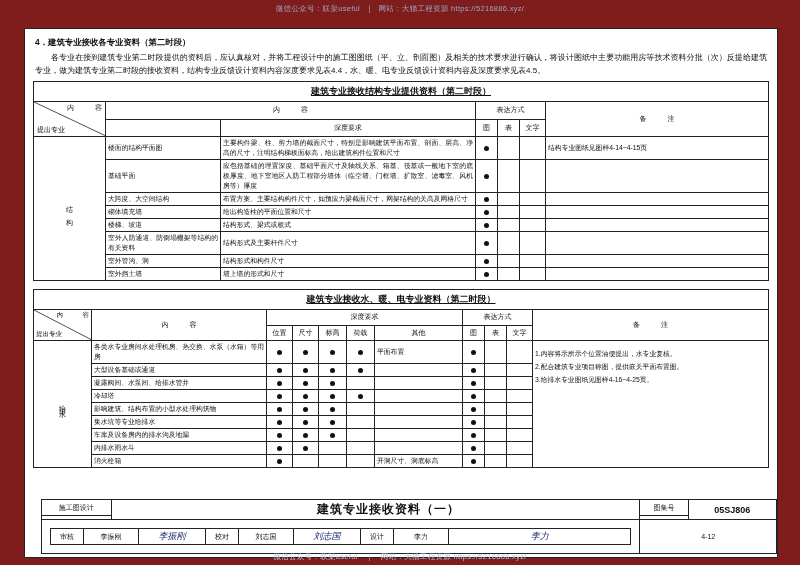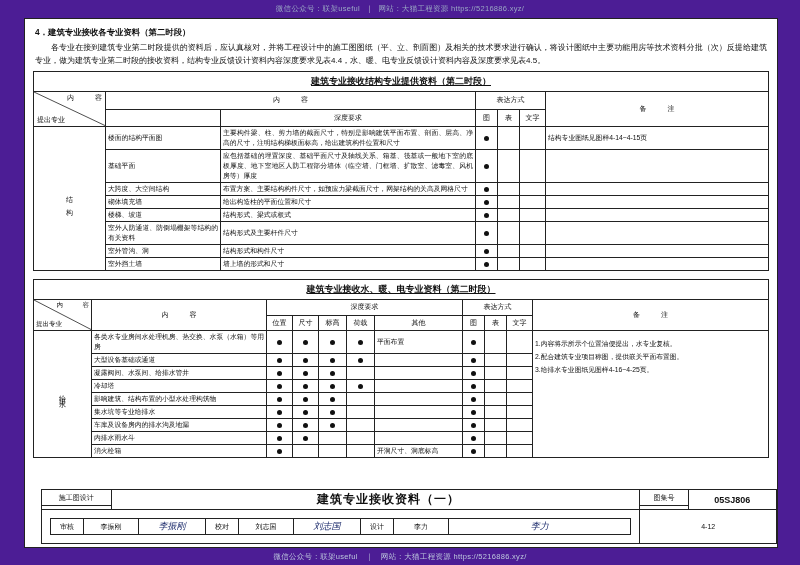--- a/index.html
+++ b/index.html
@@ -7,33 +7,33 @@
     width:800px;height:565px;
     background:#fff;
     font-family:"Liberation Sans","DejaVu Sans",sans-serif;
     font-size:7px;
     color:#111;
     overflow:hidden;
     position:relative;
   }
   .page{
     position:absolute;left:0;top:0;width:800px;height:565px;
-    background:#4c1d95;
+    background:#7f1d1d;
   }
   .watermark-top{
     position:absolute;top:4px;left:0;width:800px;text-align:center;
     font-size:7.5px;color:#9aa7c4;letter-spacing:.3px;
   }
   .watermark-top .sep{color:#c0c6d6;margin:0 3px;}
   .watermark-bottom{
     position:absolute;bottom:3px;left:0;width:800px;text-align:center;
     font-size:7.5px;color:#bcc6dd;letter-spacing:.3px;
   }
   .frame{
-    position:absolute;left:24px;top:18px;width:752px;height:528px;
+    position:absolute;left:24px;top:28px;width:752px;height:528px;
     border:1.2px solid #222;
     background:#fff;
   }
   .inner{
     position:absolute;left:8px;top:6px;width:736px;height:514px;
   }
   
   .sec-title{font-size:8.4px;font-weight:bold;margin:2px 0 3px 2px;}
   .para{font-size:8px;line-height:13px;text-indent:16px;margin:0 2px 4px 2px;text-align:justify;}
   .tbl-caption{font-size:8px;margin:0 0 1px 2px;}

